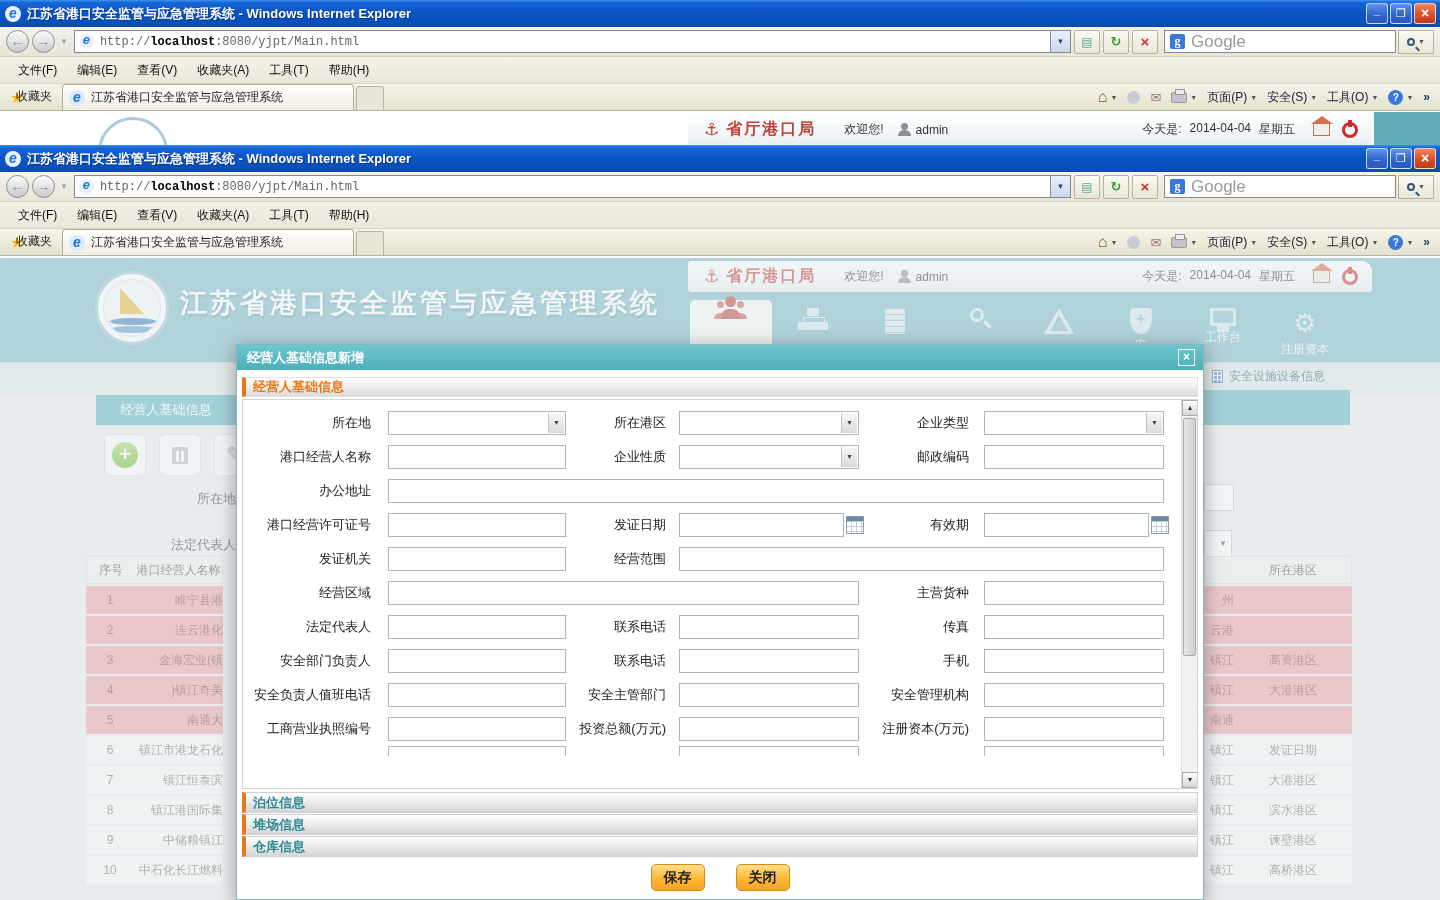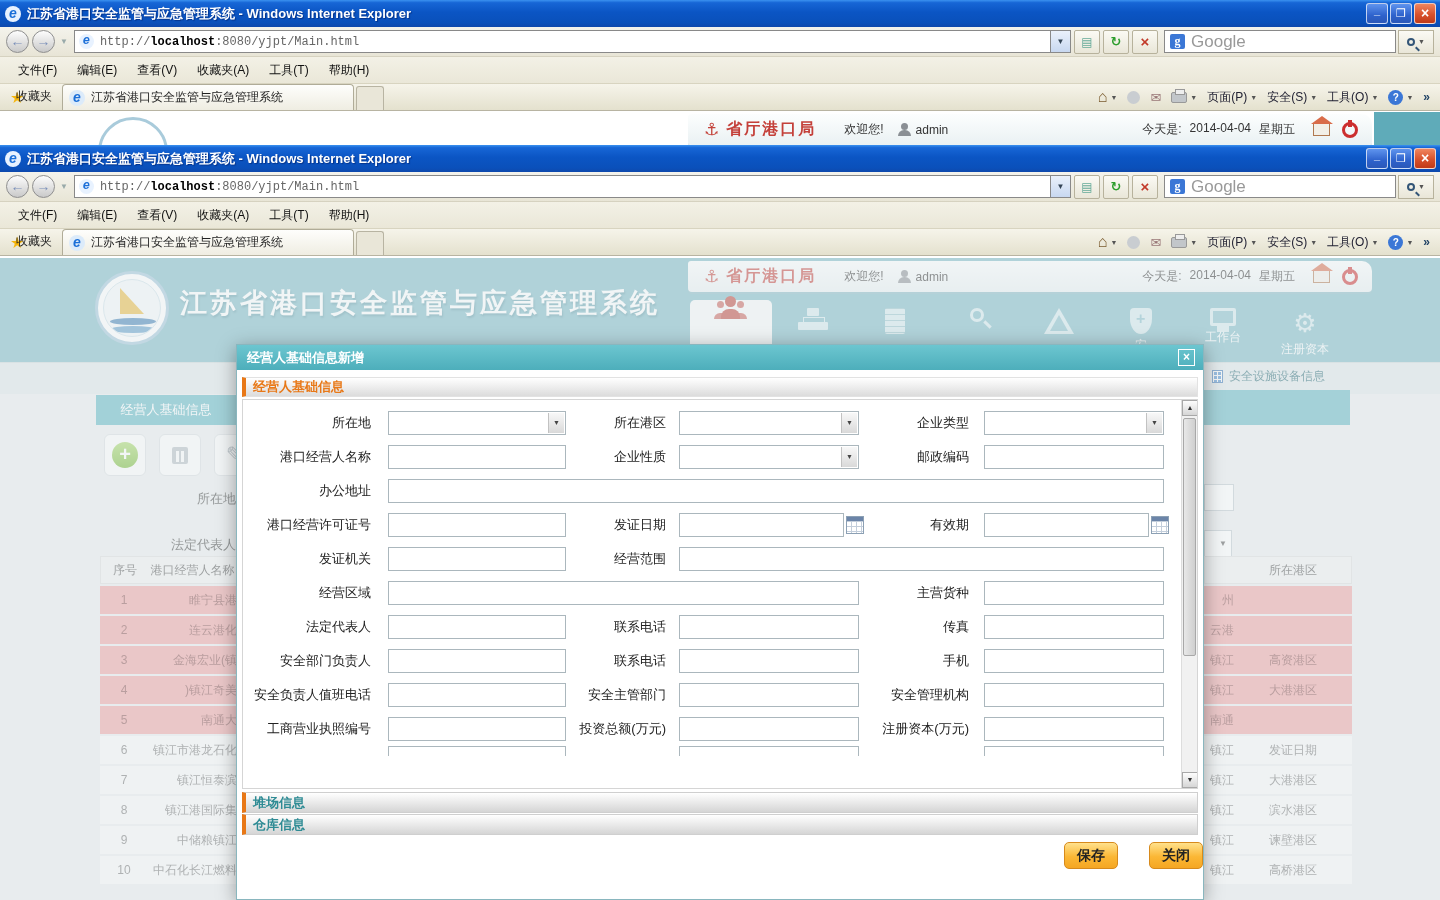--- a/index.html
+++ b/index.html
@@ -155,21 +155,21 @@
   .t-edit::before{ content:"✎"; font-size:22px; color:#9AA4AC;}
   .bg-filter { position:absolute; font-size:13px; color:#444; z-index:2; width:140px; text-align:right;}
   .f1{ left:96px; top:232px;} .f2{ left:96px; top:278px;}
   .bg-input-frag { position:absolute; left:1204px; top:226px; width:30px; height:27px; background:#fff; border:1px solid #BFC9CE; z-index:2;}
   .bg-sel-frag { position:absolute; left:1204px; top:272px; width:28px; height:27px; background:#fff; border:1px solid #BFC9CE; z-index:2;
     font-size:8px; color:#555; text-align:right; line-height:25px; padding-right:4px;}
   .bg-sel-frag::before{ content:"▼";}
 
   
   .tbl { position:absolute; top:298px; font-size:12px; z-index:2;}
-  .tbl-left { left:100px; width:137px;}
+  .tbl-left { left:86px; width:137px;}
   .tbl-right { left:1204px; width:148px;}
   .thead { height:28px; background:#F0F0F0; border:1px solid #DDD; display:flex; align-items:center; color:#555;}
   .trow { height:28px; margin-top:2px; background:#F8F8F8; display:flex; align-items:center; color:#777;}
   .trow.hl { background:#EFA2A2; color:#8C5050;}
   .c-no { width:48px; text-align:center; flex:none;}
   .c-name { flex:1; overflow:hidden; white-space:nowrap; direction:rtl; text-align:right;}
   .c-city { width:30px; flex:none; overflow:hidden; white-space:nowrap; direction:rtl;}
   .c-area { flex:1; text-align:center; overflow:hidden; white-space:nowrap;}
   .th-name{ flex:1; text-align:center; overflow:hidden; white-space:nowrap;}
   .th-area{ flex:1; text-align:center;}
@@ -207,21 +207,21 @@
   .scrollbar { position:absolute; right:0; top:0; bottom:0; width:16px; background:#F1F1F1; border-left:1px solid #DDD;}
   .sb-btn { position:absolute; left:0; width:16px; height:16px; background:linear-gradient(#FDFDFD,#D6D6D6); border:1px solid #A8A8A8;
     font-size:7px; color:#333; text-align:center; line-height:14px;}
   .sb-up{ top:0;} .sb-up::before{ content:"▲";}
   .sb-down{ bottom:0;} .sb-down::before{ content:"▼";}
   .sb-thumb { position:absolute; left:1px; top:18px; width:13px; height:238px; background:linear-gradient(90deg,#E8E8E8,#CFCFCF);
     border:1px solid #A8A8A8; border-radius:2px;}
   .cbars { margin:3px 5px 0 5px; }
   .cbar { height:21px; margin-bottom:1px; background:linear-gradient(#FFFFFF,#D5D5D5); border:1px solid #CFCFCF;
     border-left:4px solid #E87817; color:#2E8B94; font-weight:bold; font-size:13px; line-height:19px; padding-left:7px;}
-  .modal-footer { height:38px; display:flex; align-items:center; justify-content:flex-end; gap:31px;}
+  .modal-footer { height:38px; display:flex; align-items:center; justify-content:center; gap:31px;}
   .obtn { width:54px; height:27px; border:1px solid #D78A1C; border-radius:5px; color:#222; font-size:14px; font-weight:bold;
     background:linear-gradient(#FFE18C 0%, #FBB735 55%, #F5A623 100%); line-height:24px; text-align:center;}
 </style>
 </head>
 <body>
 
 <div class="screen">
 
   <div class="chrome" id="chrome1" style="top:0">
     <div class="titlebar">
@@ -757,20 +757,21 @@
             </span>
           </div>
         </div>
       <div class="scrollbar">
         <span class="sb-btn sb-up"></span>
         <span class="sb-thumb"></span>
         <span class="sb-btn sb-down"></span>
       </div>
     </div>
     <div class="cbars" id="cbars">
+        <div class="cbar">泊位信息</div>
         <div class="cbar">堆场信息</div>
         <div class="cbar">仓库信息</div>
       </div>
     <div class="modal-footer">
       <span class="obtn">保存</span>
       <span class="obtn">关闭</span>
     </div>
   </div>
 
 </div>

